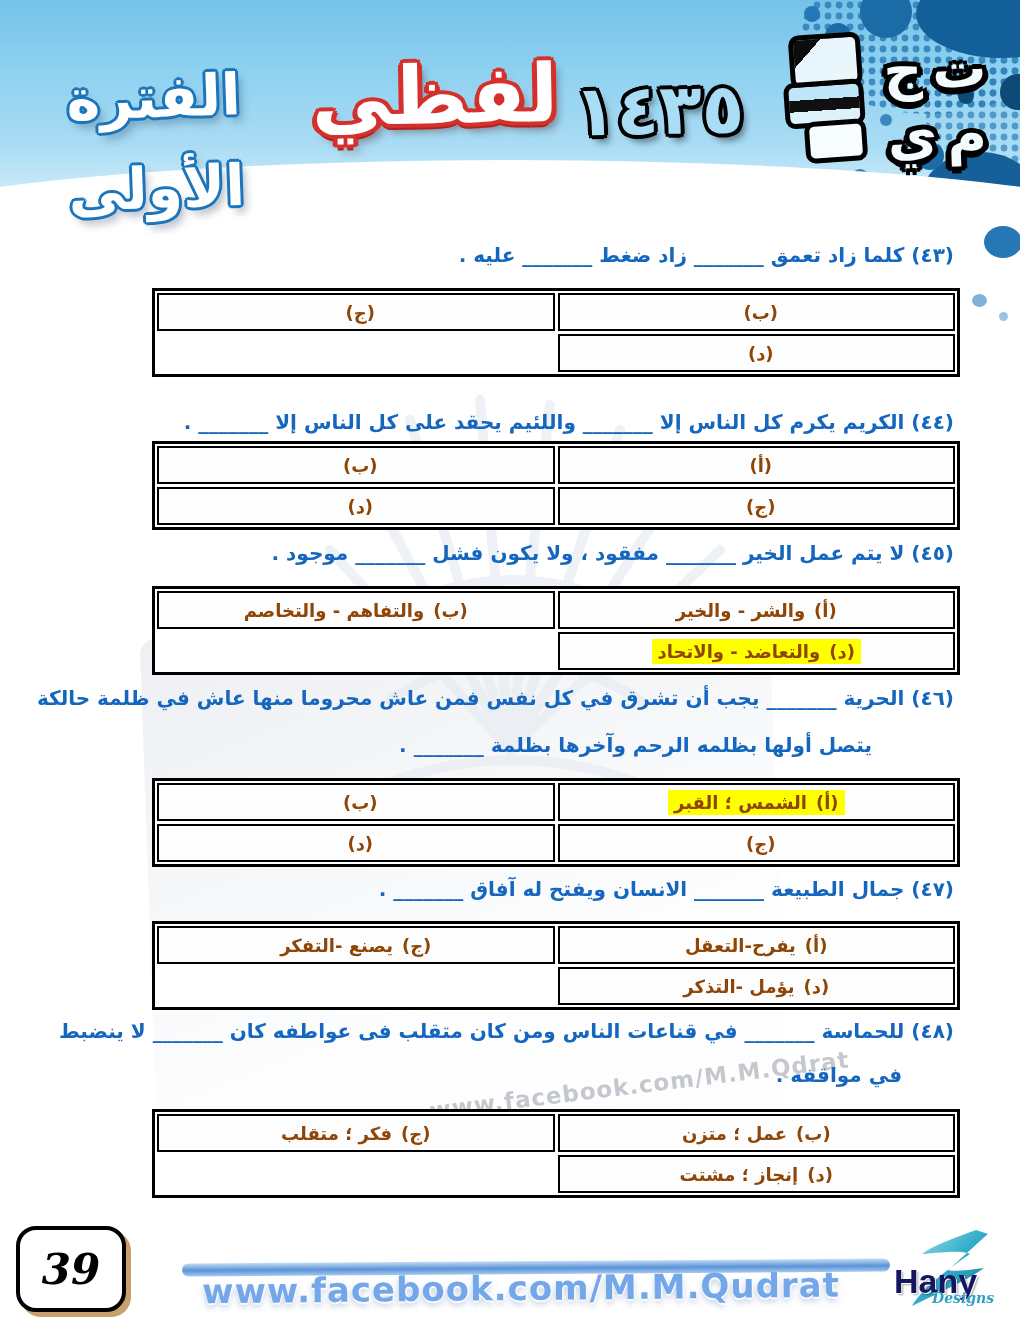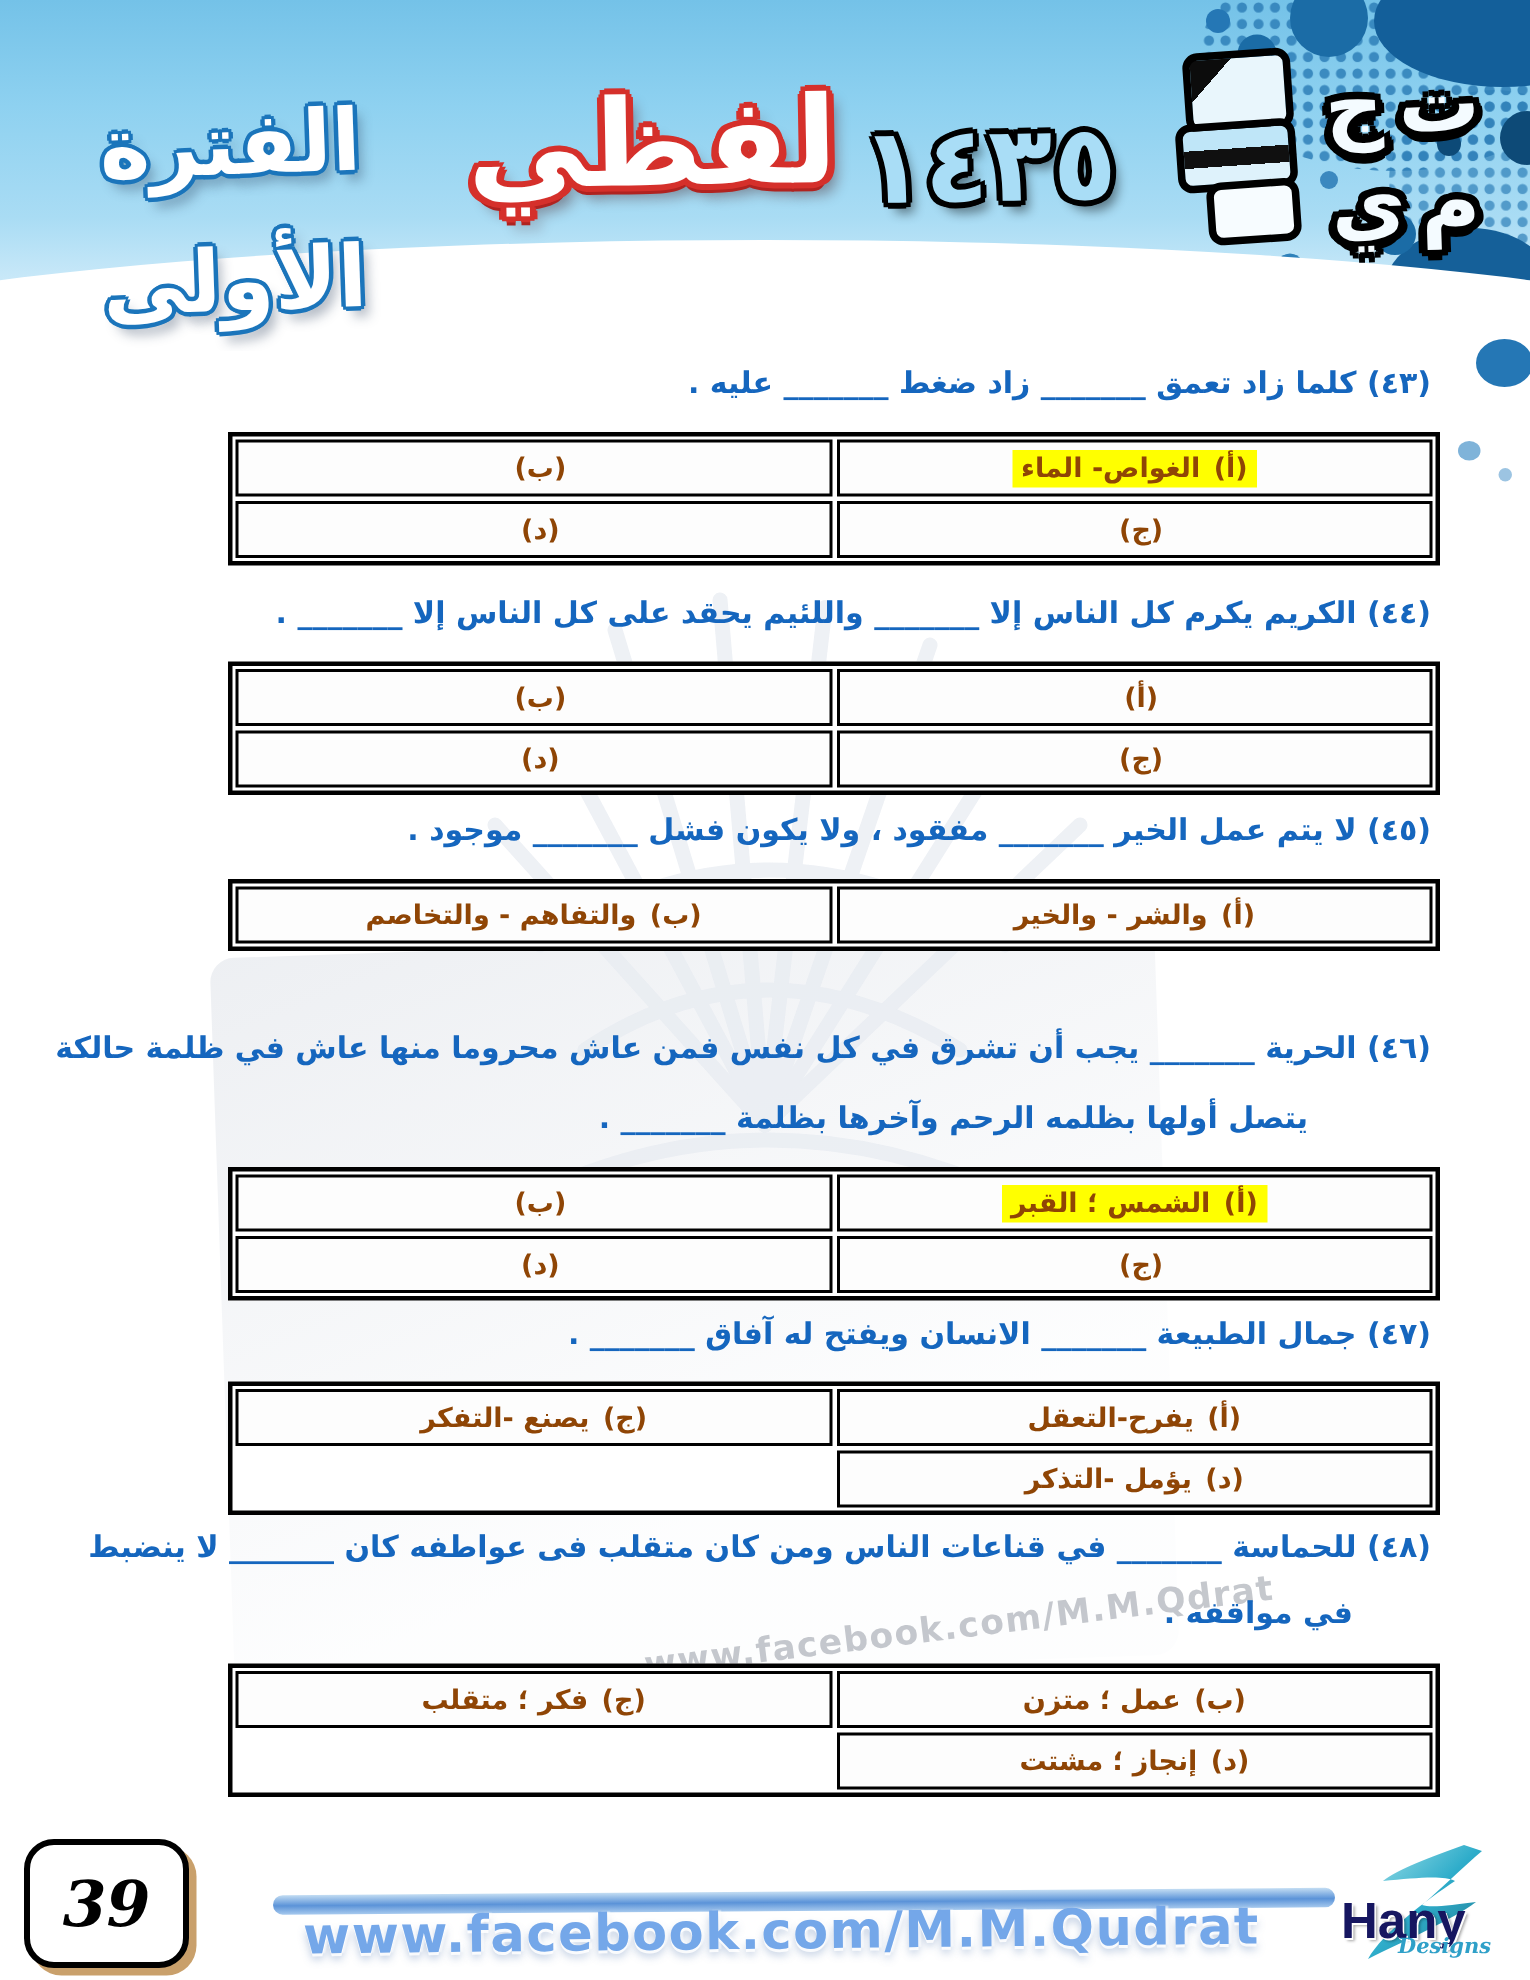--- a/index.html
+++ b/index.html
@@ -186,35 +186,32 @@
 </svg>
 <div class="splat-dot sd1"></div>
 <div class="splat-dot sd2"></div>
 <div class="splat-dot sd3"></div>
 <div class="wm-url">www.facebook.com/M.M.Qdrat</div>
 
 <div class="qline" style="top:240px">(٤٣) كلما زاد تعمق _______ زاد ضغط _______ عليه .</div>
 <div class="otable" style="top:288px">
   <div class="ogrid">
     <div class="ocell">
-        <span class="opt hl"><span class="lbl">(أ)</span><span class="txt">الغواص- الماء</span></span>
-      </div>
-    <div class="ocell">
         <span class="opt"><span class="lbl">(ب)</span><span class="txt"></span></span>
       </div>
     <div class="ocell">
         <span class="opt"><span class="lbl">(ج)</span><span class="txt"></span></span>
       </div>
     <div class="ocell">
         <span class="opt"><span class="lbl">(د)</span><span class="txt"></span></span>
       </div>
   </div>
 </div>
 
-<div class="qline" style="top:393px">(٤٤) الكريم يكرم كل الناس إلا _______ واللئيم يحقد على كل الناس إلا _______ .</div>
+<div class="qline" style="top:407px">(٤٤) الكريم يكرم كل الناس إلا _______ واللئيم يحقد على كل الناس إلا _______ .</div>
 <div class="otable" style="top:441px">
   <div class="ogrid">
     <div class="ocell">
         <span class="opt"><span class="lbl">(أ)</span><span class="txt"></span></span>
       </div>
     <div class="ocell">
         <span class="opt"><span class="lbl">(ب)</span><span class="txt"></span></span>
       </div>
     <div class="ocell">
         <span class="opt"><span class="lbl">(ج)</span><span class="txt"></span></span>
@@ -226,20 +223,23 @@
 </div>
 
 <div class="qline" style="top:538px">(٤٥) لا يتم عمل الخير _______ مفقود ، ولا يكون فشل _______ موجود .</div>
 <div class="otable" style="top:586px">
   <div class="ogrid">
     <div class="ocell">
         <span class="opt"><span class="lbl">(أ)</span><span class="txt">والشر - والخير</span></span>
       </div>
     <div class="ocell">
         <span class="opt"><span class="lbl">(ب)</span><span class="txt">والتفاهم - والتخاصم</span></span>
+      </div>
+    <div class="ocell">
+        <span class="opt hl"><span class="lbl">(د)</span><span class="txt">والتعاضد - والاتحاد</span></span>
       </div>
   </div>
 </div>
 
 <div class="qline" style="top:683px">(٤٦) الحرية _______ يجب أن تشرق في كل نفس فمن عاش محروما منها عاش في ظلمة حالكة</div>
 <div class="qline indent1" style="top:730px">يتصل أولها بظلمه الرحم وآخرها بظلمة _______ .</div>
 <div class="otable" style="top:778px">
   <div class="ogrid">
     <div class="ocell">
         <span class="opt hl"><span class="lbl">(أ)</span><span class="txt">الشمس ؛ القبر</span></span>

